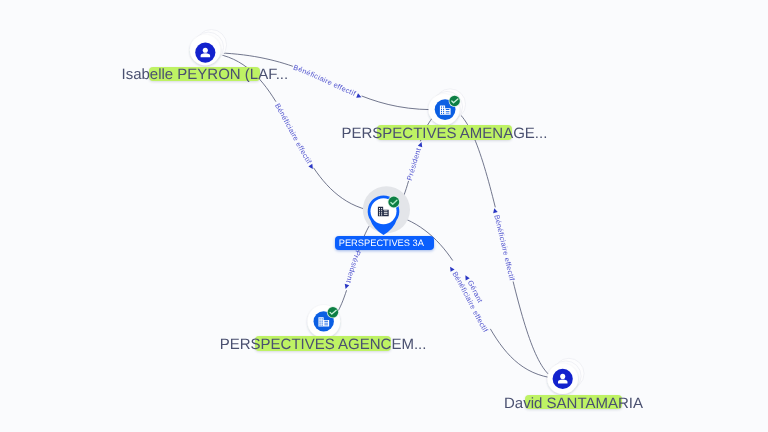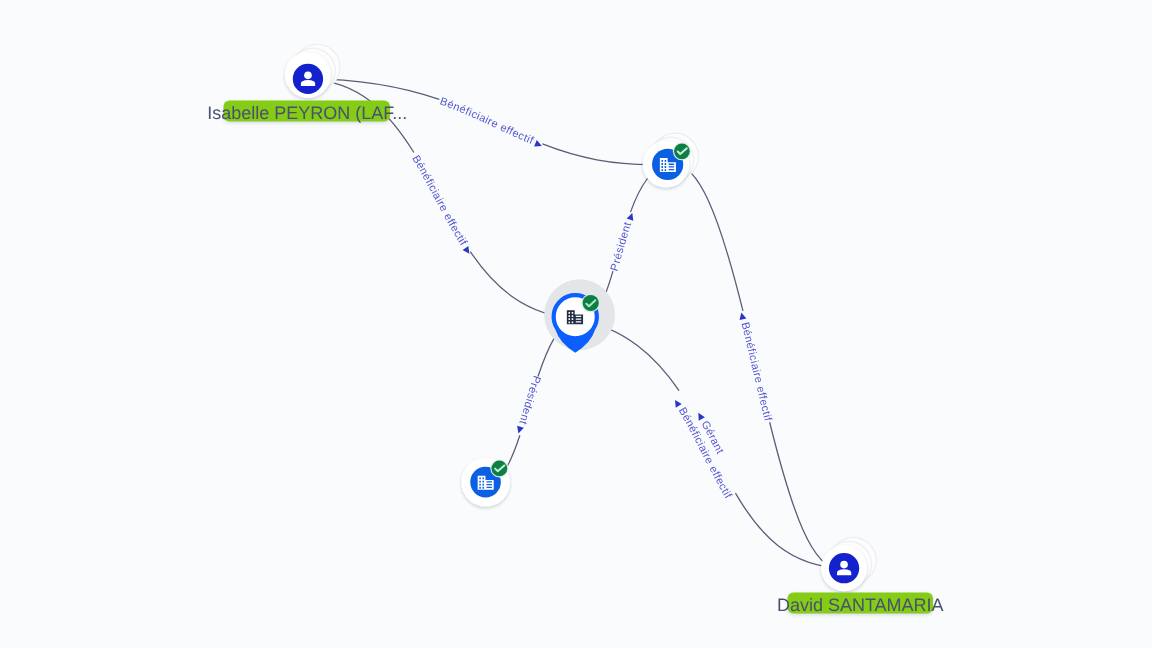--- a/index.html
+++ b/index.html
@@ -6,23 +6,23 @@
   html,body{margin:0;padding:0;}
   body{width:768px;height:432px;overflow:hidden;background:#fafbfd;
        font-family:"Liberation Sans",sans-serif;-webkit-font-smoothing:antialiased;text-rendering:geometricPrecision;}
   #stage{position:relative;width:768px;height:432px;background:#fafbfd;
          overflow:hidden;}
   .layer{position:absolute;left:0;top:0;width:768px;height:432px;}
   .edgepath{fill:none;stroke:#585e78;stroke-width:0.85;}
   .elab{font-family:"Liberation Sans",sans-serif;font-size:7.3px;letter-spacing:0.28px;fill:#5356cf;}
   .ar{fill:#2a37c4;font-size:6.1px;}
 
-  .pill{position:absolute;border-radius:4px;background:#84cc16;
+  .pill{position:absolute;border-radius:4px;background:#bef264;
         box-shadow:0 1px 2.5px rgba(40,50,80,.16);
-        color:#4a5070;font-size:12px;line-height:1;white-space:nowrap;
+        color:#4a5070;font-size:15px;line-height:1;white-space:nowrap;
         display:flex;align-items:center;justify-content:center;padding-top:2px;
         box-sizing:border-box;}
   .pill.sel{background:#0a5ffd;color:#ffffff;font-size:9.3px;
             justify-content:flex-start;padding-left:4px;
             box-shadow:0 1px 3px rgba(10,70,200,.38);}
   .disc{fill:#ffffff;filter:url(#nodeShadow);}
   .stackc{fill:#fdfdfe;stroke:#eceef2;stroke-width:0.8;}
 </style>
 </head>
 <body>
@@ -171,16 +171,19 @@
       <g fill="#ffffff">
         <circle cx="562.7" cy="376.4" r="2.55"></circle>
         <path d="M558.0,383.5 v-1.55 a2.0,2.0 0 0 1 0.6,-1.4
                  a6.0,3.0 0 0 1 8.3,0 a2.0,2.0 0 0 1 0.6,1.4 v1.55 z"></path>
       </g>
     </g>
   </svg>
 
   <div class="layer">
     <div class="pill" style="left:149.4px;top:66.8px;width:110.9px;height:14.2px;">Isabelle PEYRON (LAF...</div>
+    <div class="pill" style="left:376.6px;top:125.4px;width:135.7px;height:14.2px;">PERSPECTIVES AMENAGE...</div>
+    <div class="pill sel" style="left:334.7px;top:236.0px;width:99.2px;height:14.2px;">PERSPECTIVES 3A</div>
+    <div class="pill" style="left:255.4px;top:336.4px;width:135.3px;height:14.2px;">PERSPECTIVES AGENCEM...</div>
     <div class="pill" style="left:512.6px;top:395.2px;width:97.8px;height:14.2px;margin-left:12px;">David SANTAMARIA</div>
   </div>
 
 </div>
 
 </body></html>

